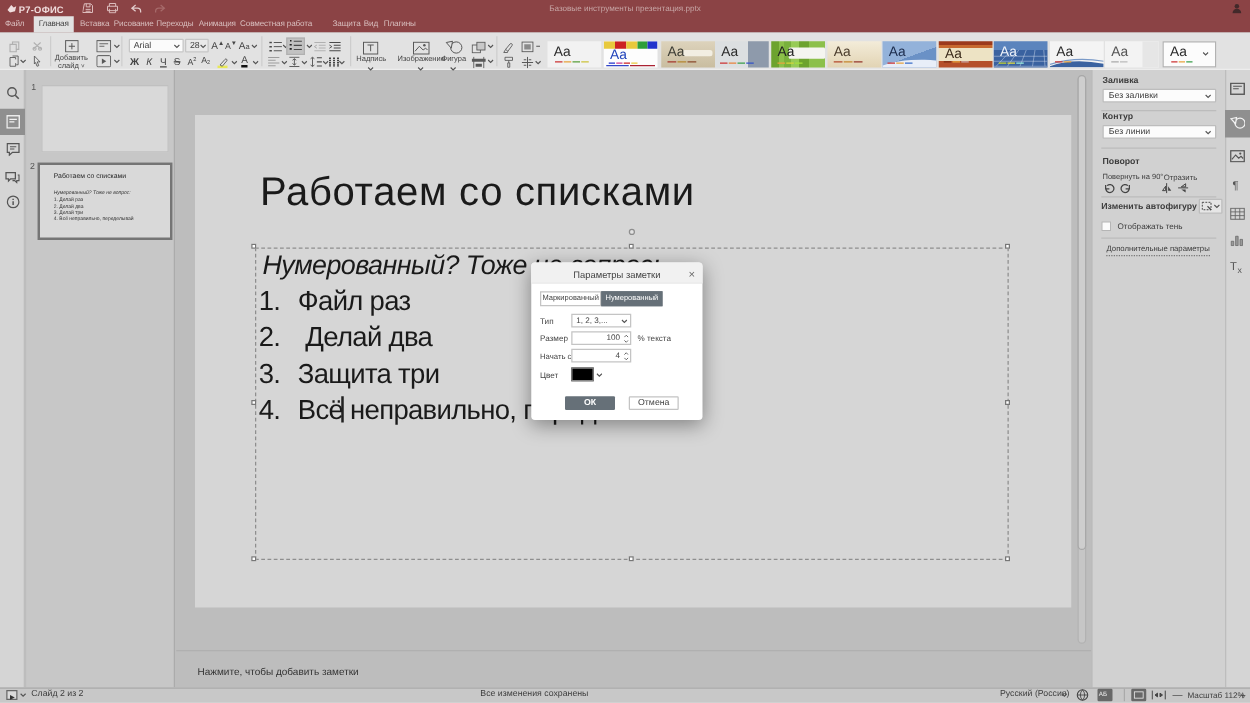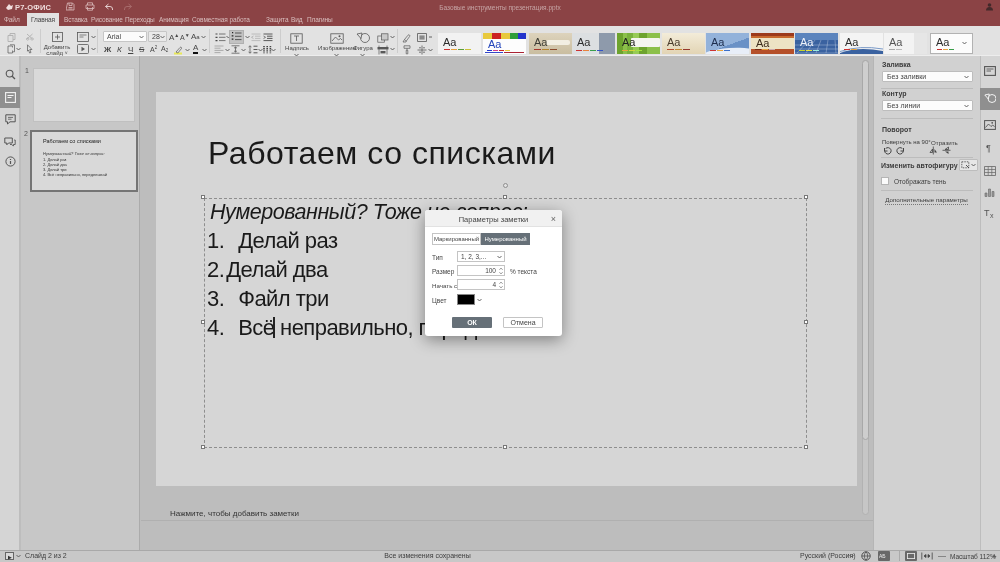--- a/index.html
+++ b/index.html
@@ -28,21 +28,21 @@
   .tile .aa { position:absolute; font-size:11px; color:#2c2c2c; left:5px; top:3px; }
   .dash { position:absolute; height:1px; }
 
   
   #leftrail { position:absolute; left:0; top:56px; width:20px; height:494px; background:#d5d5d5; border-right:1px solid #bdbdbd; }
   #thumbs { position:absolute; left:21px; top:56px; width:119px; height:494px; background:#c7c7c7; border-right:1px solid #ababab; }
 
   
   #slide { position:absolute; left:156px; top:92px; width:701px; height:394px; background:#d6d6d6; }
   #notesline { position:absolute; left:141px; top:520px; width:732px; height:1px; background:#b0b0b0; }
-  #notes { position:absolute; left:158px; top:509px; font-size:8px; color:#333;margin-left:12px; }
+  #notes { position:absolute; left:158px; top:533px; font-size:8px; color:#333; }
 
   
   #rpanel { position:absolute; left:873px; top:56px; width:107px; height:494px; background:#d1d1d1; border-left:1px solid #b5b5b5; }
   #rrail { position:absolute; left:980px; top:56px; width:20px; height:494px; background:#d5d5d5; border-left:1px solid #bdbdbd; }
 
   .hdl { position:absolute; width:4px; height:4px; background:#fff; border:1px solid #777; }
   .rplbl { position:absolute; font-size:7px; font-weight:bold; color:#3c3c3c; }
   .rptxt { position:absolute; font-size:6.5px; color:#3c3c3c; }
   .rpsep { position:absolute; left:881px; width:92px; height:1px; background:#bcbcbc; }
   .rpcombo { position:absolute; left:882px; width:91px; height:11px; background:#fcfcfc; border:1px solid #bdbdbd; border-radius:1px; font-size:7px; color:#444; line-height:10px; padding-left:4px; }
@@ -414,23 +414,23 @@
 
   <div id="slide"></div>
   <div id="notesline"></div>
   <div id="notes">Нажмите, чтобы добавить заметки</div>
 
   <div class="abs" style="left:862px; top:60px; width:7px; height:455px; background:#c6c6c6; border:1px solid #b2b2b2; border-radius:4px;"></div>
   <div class="abs" style="left:862px; top:60px; width:7px; height:380px; background:#cecece; border:1px solid #a8a8a8; border-radius:4px;"></div>
 
   <div class="abs" style="left:208px; top:134.5px; font-size:32px; letter-spacing:0.55px; color:#1a1a1a; white-space:nowrap;">Работаем со списками</div>
   <div class="abs" style="left:210px; top:199.5px; font-size:21.5px; letter-spacing:-0.45px; font-style:italic; color:#1a1a1a; white-space:nowrap;">Нумерованный? Тоже не вопрос:</div>
-  <div class="abs" style="left:207px; top:227.9px; font-size:22px; letter-spacing:-0.55px; color:#1a1a1a; white-space:nowrap;">1.<span style="margin-left:14px;">Делай раз</span></div>
-  <div class="abs" style="left:207px; top:256.9px; font-size:22px; letter-spacing:-0.55px; color:#1a1a1a; white-space:nowrap;">2.<span style="margin-left:2px;text-align:right;">Делай два</span></div>
-  <div class="abs" style="left:207px; top:285.9px; font-size:22px; letter-spacing:-0.55px; color:#1a1a1a; white-space:nowrap;">3.<span style="margin-left:14px;">Файл три</span></div>
+  <div class="abs" style="left:207px; top:227.9px; font-size:22px; letter-spacing:-0.55px; color:#1a1a1a; white-space:nowrap;">1.<span style="margin-left:14px;">Файл раз</span></div>
+  <div class="abs" style="left:207px; top:256.9px; font-size:22px; letter-spacing:-0.55px; color:#1a1a1a; white-space:nowrap;">2.<span style="margin-left:20px;text-align:right;">Делай два</span></div>
+  <div class="abs" style="left:207px; top:285.9px; font-size:22px; letter-spacing:-0.55px; color:#1a1a1a; white-space:nowrap;">3.<span style="margin-left:14px;">Защита три</span></div>
   <div class="abs" style="left:207px; top:314.9px; font-size:22px; letter-spacing:-0.55px; color:#1a1a1a; white-space:nowrap;">4.<span style="margin-left:14px;">Всё неправильно, переделывай</span></div>
   <div class="abs" style="left:273px; top:317px; width:2px; height:21px; background:#222;"></div>
 
   <div class="abs" style="left:203.5px; top:197.5px; width:603.5px; height:250px; border:1px dashed #8e8e8e;"></div>
   <div class="hdl" style="left:201px; top:195px;"></div>
   <div class="hdl" style="left:502.5px; top:195px;"></div>
   <div class="hdl" style="left:804px; top:195px;"></div>
   <div class="hdl" style="left:201px; top:320px;"></div>
   <div class="hdl" style="left:804px; top:320px;"></div>
   <div class="hdl" style="left:201px; top:445px;"></div>

